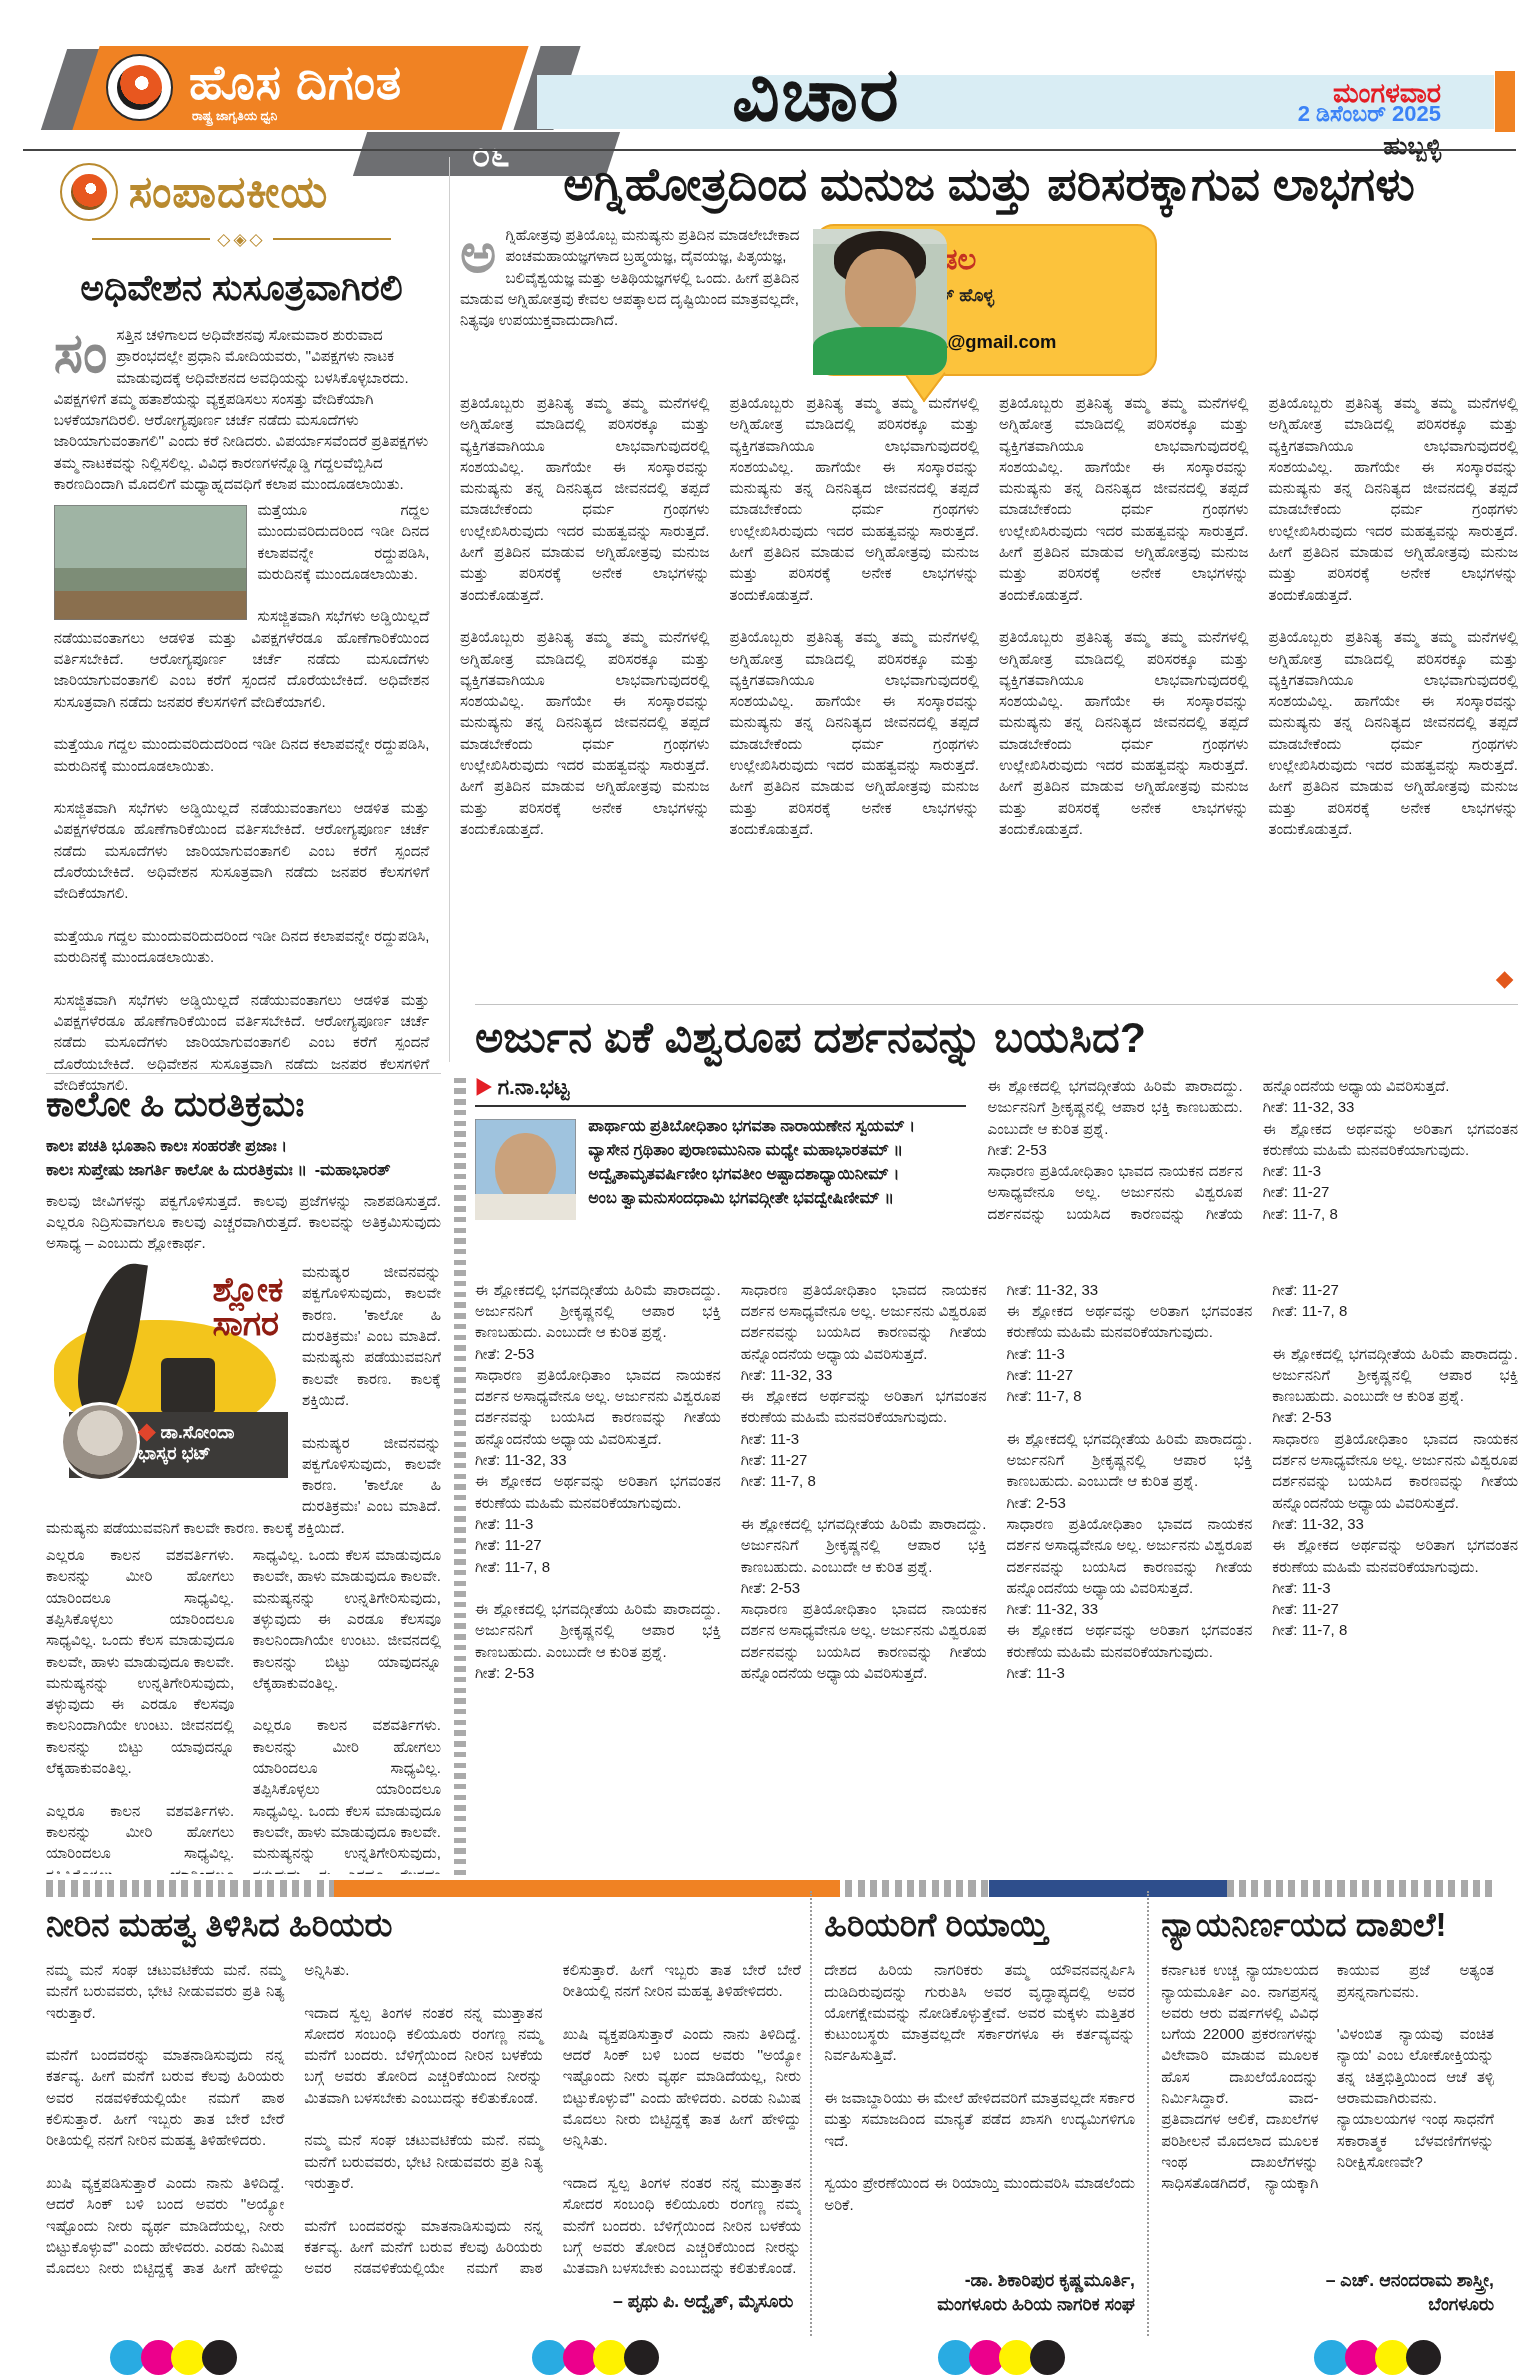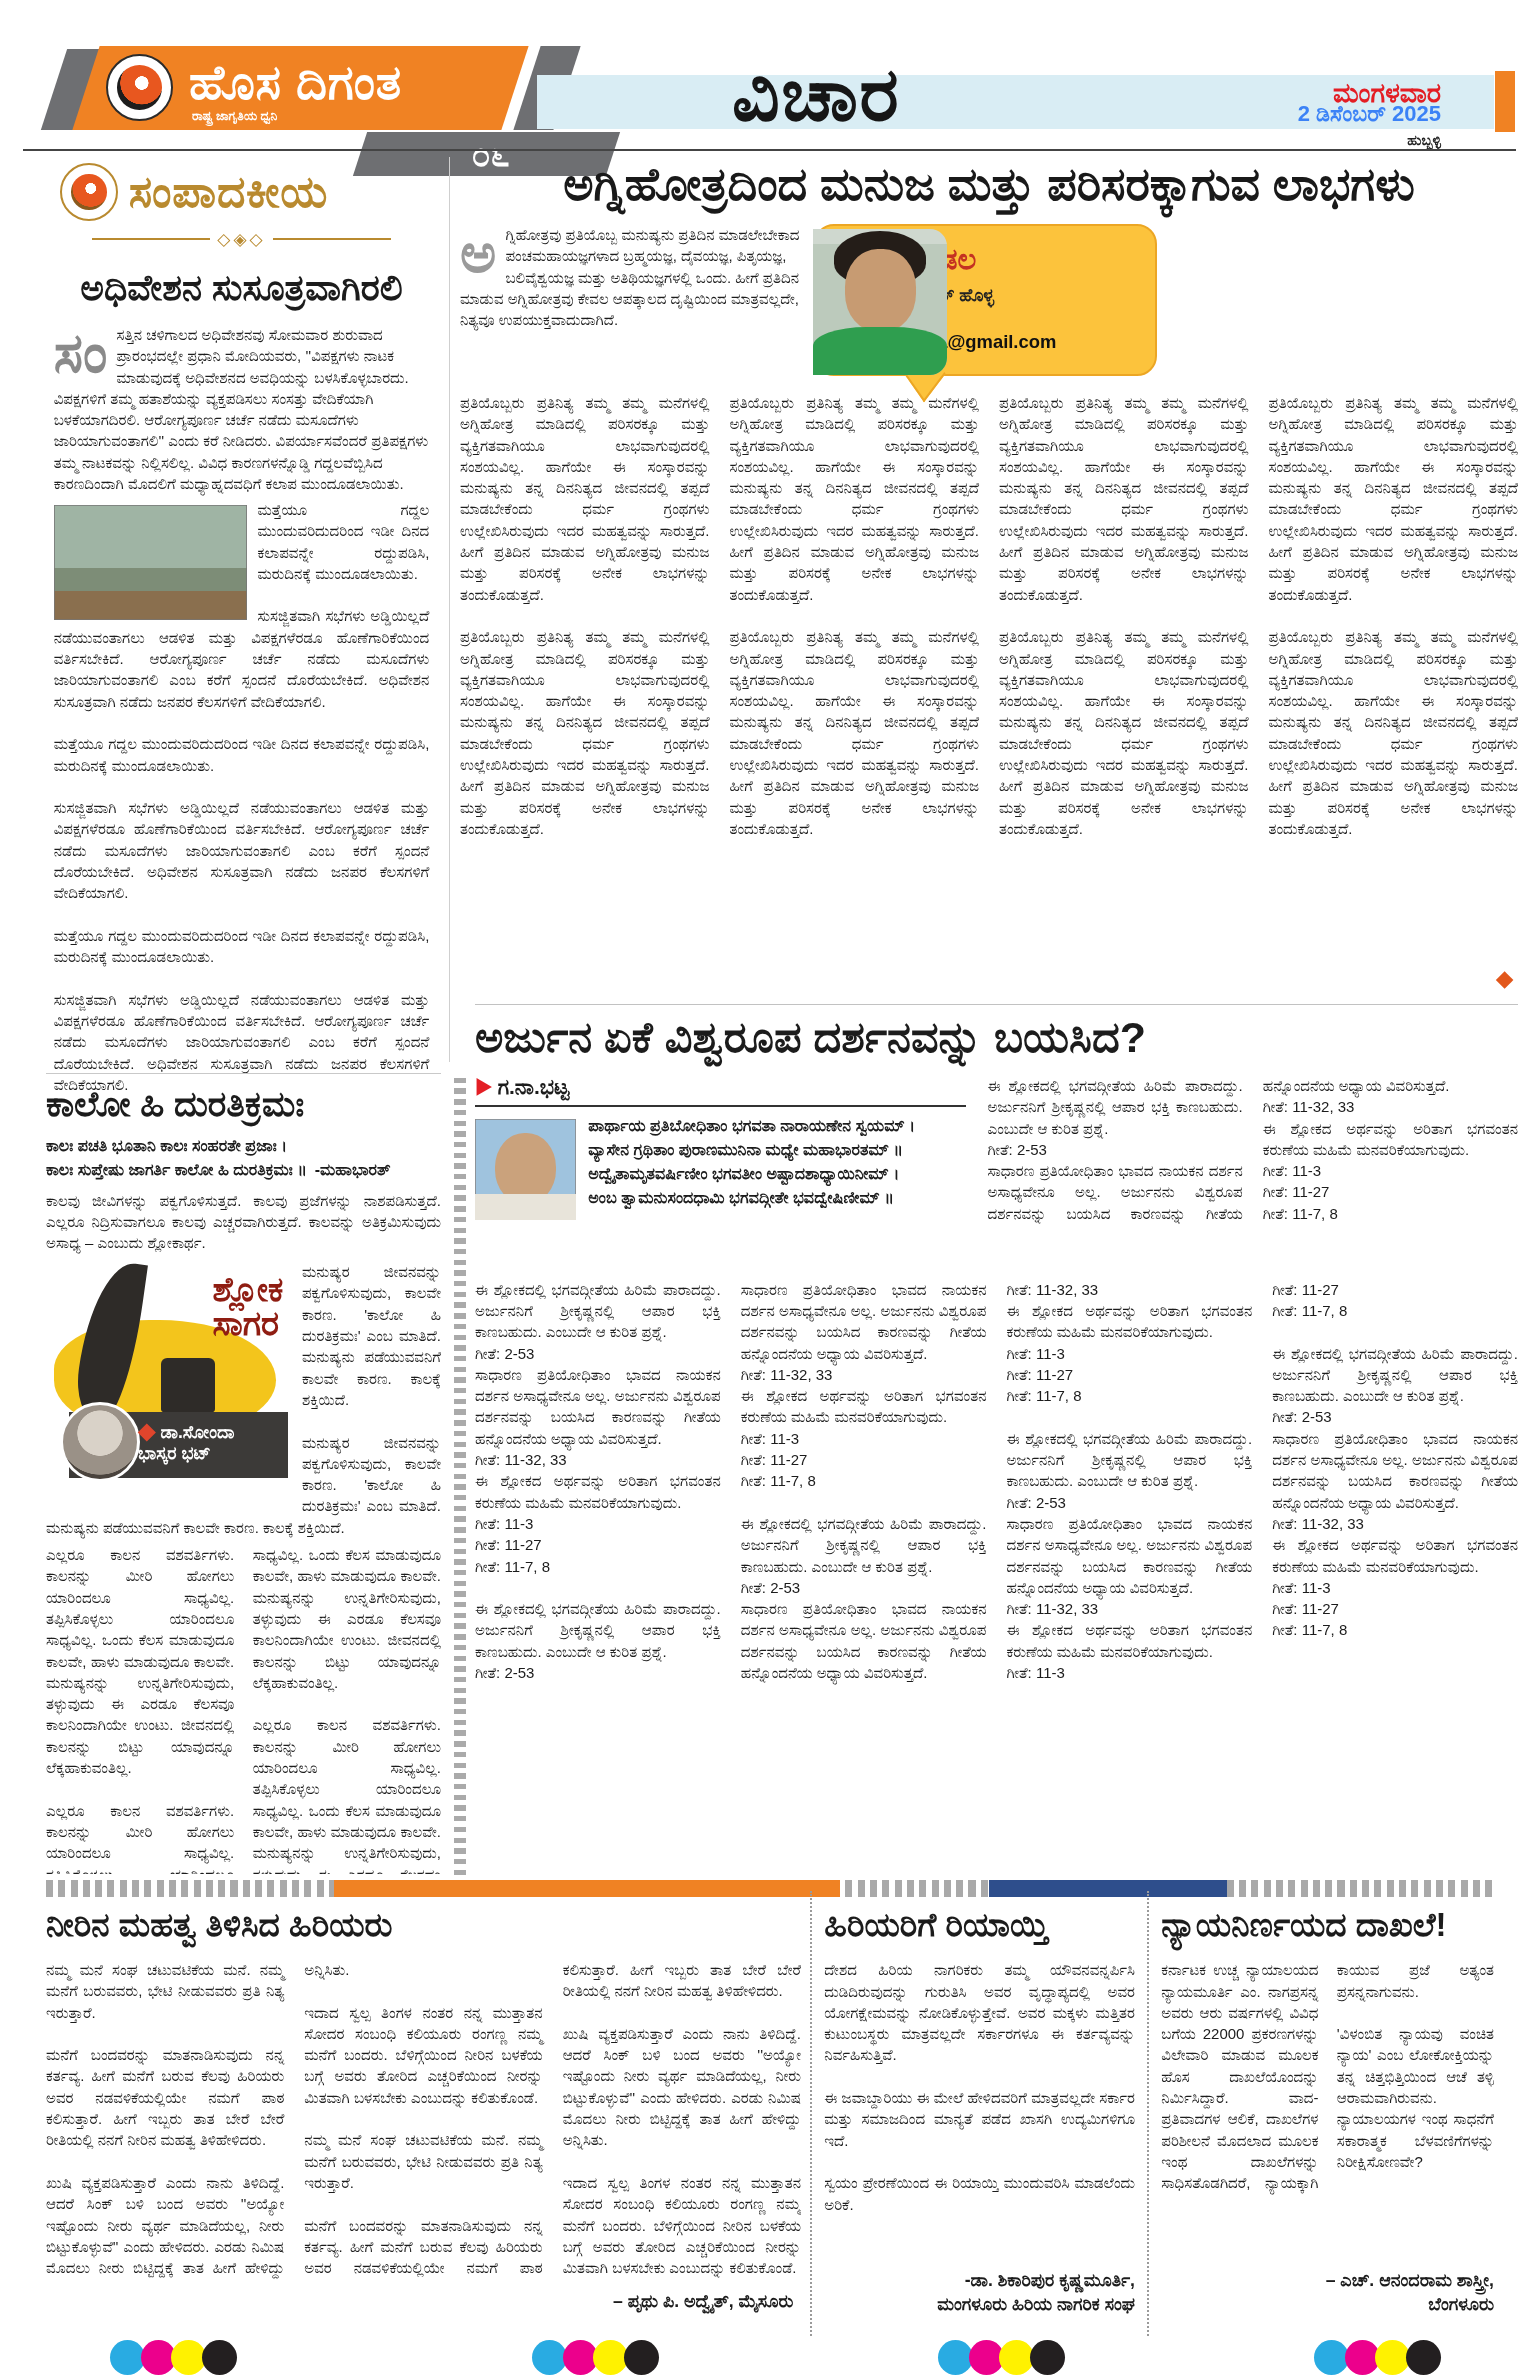--- a/index.html
+++ b/index.html
@@ -10,21 +10,21 @@
   .skew{transform:skewX(-18deg);}
   .jt{text-align:justify;white-space:pre-line;line-height:1.42;}
   .rule{background:#444;}
   
   .m-gray{background:#6e6f72;}
   .m-orange{background:#f08223;}
   .blue-band{background:#d9edf4;}
   .vichara{font-size:74px;font-weight:bold;letter-spacing:1.5px;color:#161616;}
   .day{color:#e31e24;font-weight:bold;font-size:27px;}
   .date{color:#3b82f6;font-size:22px;font-weight:bold;}
-  .city{color:#222;font-size:14px;font-weight:bold;}
+  .city{color:#222;font-size:24px;font-weight:bold;}
   .logo-circle{width:67px;height:67px;border-radius:50%;background:#ffffff;border:2.3px solid #2b2b2b;
      position:relative;overflow:hidden;}
   .logo-circle .blob{position:absolute;inset:9.2px;border-radius:50%;
      background:radial-gradient(circle at 55% 40%, #ffffff 0 18%, #e8571f 19% 58%, #1d1d1d 59% 100%);}
   
   .ed-title{color:#b98a2f;font-size:44px;font-weight:bold;letter-spacing:0.8px;}
   .orn-line{height:1.5px;background:#b98a2f;flex:1;}
   .orn{color:#b98a2f;font-size:17px;letter-spacing:3.1px;}
   .ed-head{font-size:36px;font-weight:bold;text-align:center;}
   .body-text{font-size:15px;}

